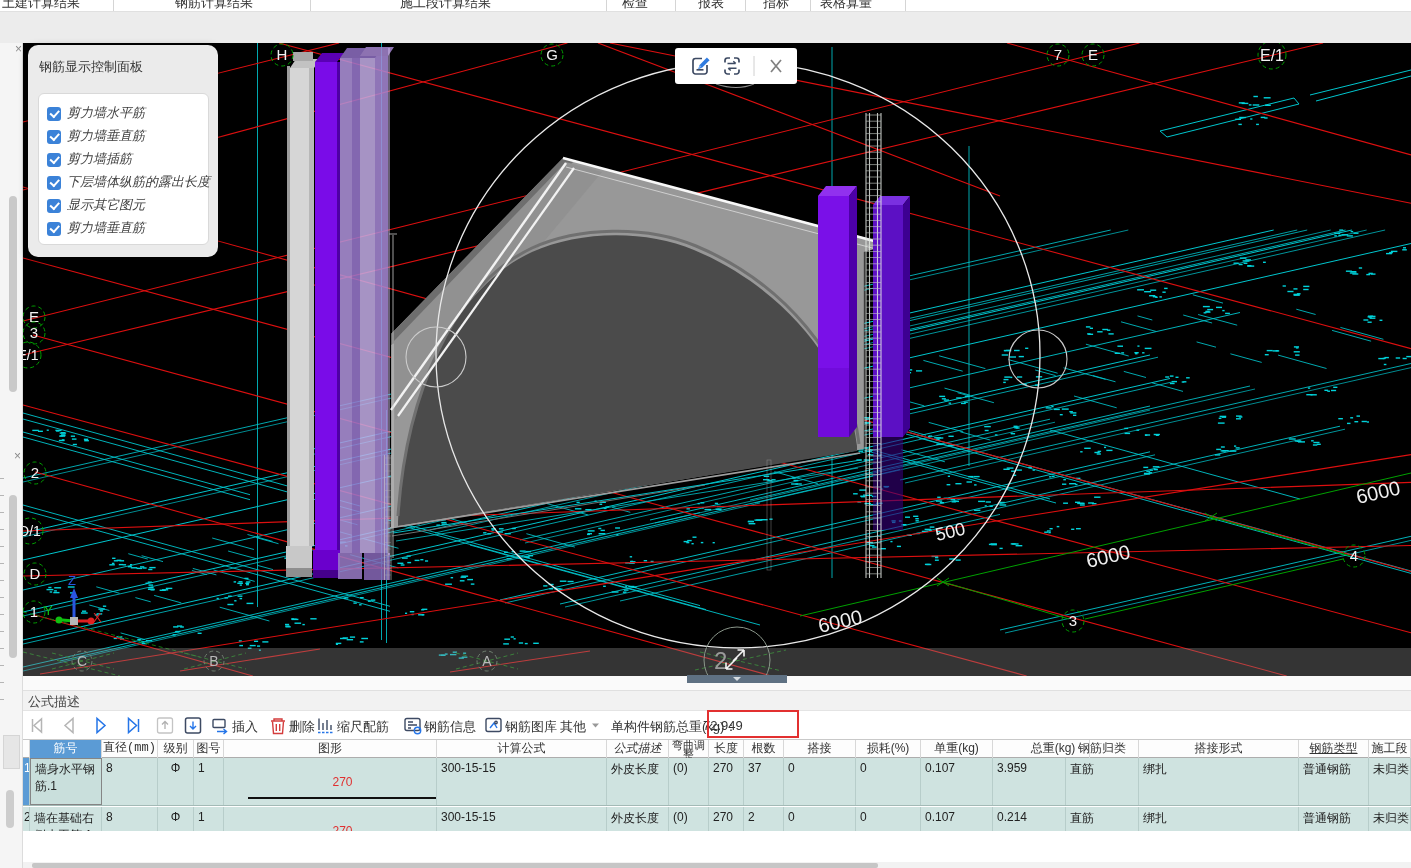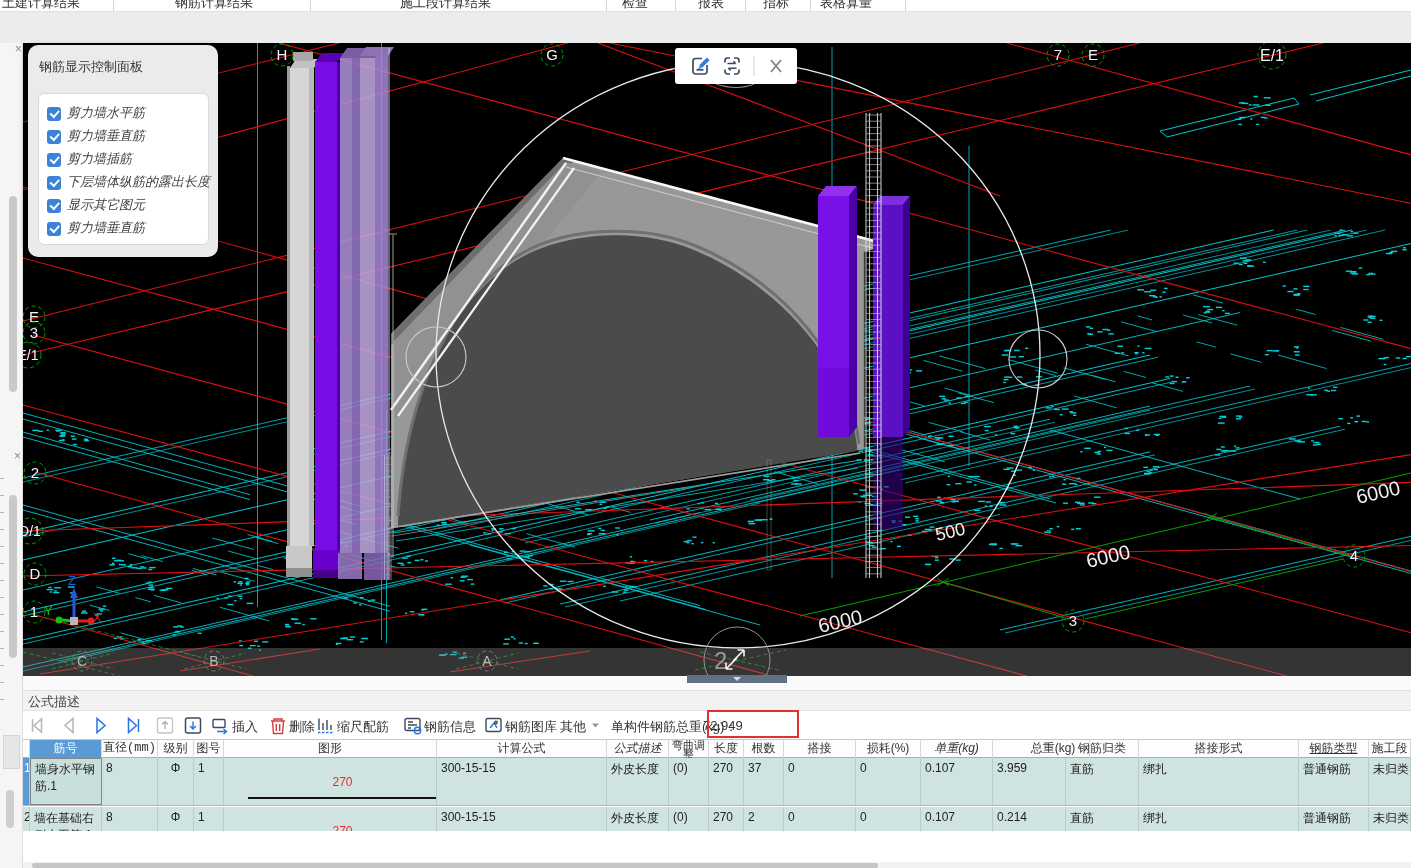--- a/index.html
+++ b/index.html
@@ -1251,21 +1251,21 @@
     <div class="hc" style="left:135px;width:36px;">级别</div>
     <div class="hc" style="left:171px;width:30px;">图号</div>
     <div class="hc" style="left:201px;width:213px;">图形</div>
     <div class="hc" style="left:414px;width:170px;">计算公式</div>
     <div class="hc" style="left:584px;width:62px;font-style:italic;">公式描述</div>
     <div class="hc" style="left:646px;width:40px;line-height:9px;padding-top:1px;font-size:11px;">弯曲调<br>整</div>
     <div class="hc" style="left:686px;width:35px;">长度</div>
     <div class="hc" style="left:721px;width:40px;">根数</div>
     <div class="hc" style="left:761px;width:72px;">搭接</div>
     <div class="hc" style="left:833px;width:65px;">损耗(%)</div>
-    <div class="hc" style="left:898px;width:72px;font-style:italic;">单重(kg)</div>
+    <div class="hc" style="left:898px;width:72px;">单重(kg)</div>
     <div class="hc" style="left:994px;width:73px;">总重(kg)</div>
     <div class="hc" style="left:1043px;width:73px;">钢筋归类</div>
     <div class="hc" style="left:1116px;width:160px;">搭接形式</div>
     <div class="hc" style="left:1276px;width:70px;text-decoration:underline;">钢筋类型</div>
     <div class="hc" style="left:1346px;width:42px;">施工段</div>
     <div class="drow" style="top:18px;height:48px">
       <div class="dc" style="left:0;width:7px;padding-left:1px;background:#5b9bd5;color:#fff;">1</div>
       <div class="dc" style="left:7px;width:72px;border:1.5px solid #858585;background:#c9dfdc;padding-top:2px;">墙身水平钢<br>筋.1</div>
       <div class="dc" style="left:79px;width:56px;">8</div>
       <div class="dc" style="left:135px;width:36px;text-align:center;padding-left:0;">Φ</div>

